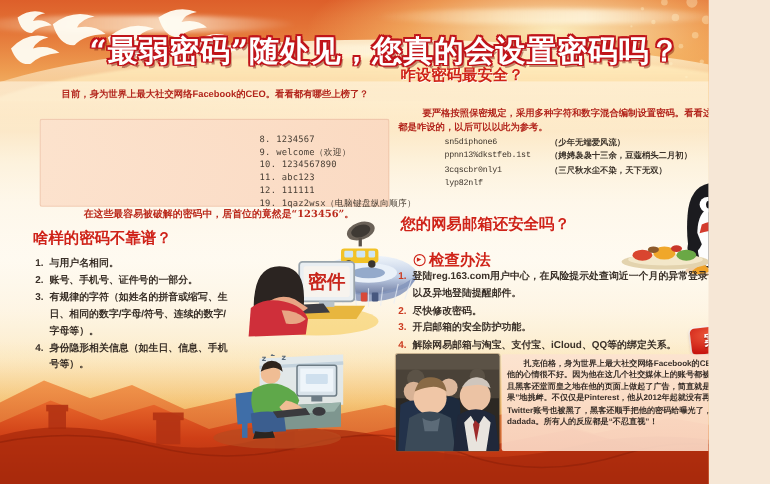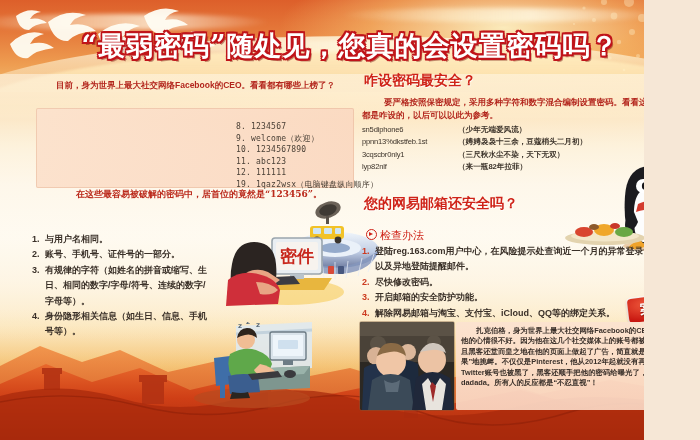--- a/index.html
+++ b/index.html
@@ -81,53 +81,54 @@
     font-size:9px;font-weight:bold;color:#bb2a1c;
     font-family:"DejaVu Serif","Liberation Serif",serif;
   }
   .h2{
     font-family:"DejaVu Serif","Liberation Serif",serif;
     font-weight:bold;font-size:14px;color:#cf2318;
     text-shadow:.6px .6px 0 rgba(255,255,255,.85);
     white-space:nowrap;
   }
   .h2.left-h{position:absolute;left:30px;top:208px;}
-  .h2.right-h1{position:absolute;left:364px;top:72px;}
+  .h2.right-h1{position:absolute;left:364px;top:60px;}
   .h2.right-h2{position:absolute;left:364px;top:195px;}
   .numlist{
     position:absolute;font-size:9px;line-height:15.4px;color:#3a3028;font-weight:bold;
   }
   .numlist .row{display:flex;}
   .numlist .n{width:13px;flex:0 0 13px;color:#3a3028;}
   .numlist .t{flex:1;}
   .numlist.left-l{left:32px;top:232px;width:176px;}
   .numlist.right-l{left:362px;top:244px;width:312px;}
   .numlist.right-l .n{color:#cc3b20;}
   .subhead{
-    position:absolute;left:366px;top:228px;font-size:11px;font-weight:normal;color:#cf2318;
+    position:absolute;left:376px;top:228px;font-size:14px;font-weight:bold;color:#cf2318;
     font-family:"DejaVu Serif","Liberation Serif",serif;
   }
   .subhead .mk{
     display:inline-block;width:9px;height:9px;border:1.2px solid #cf2318;border-radius:50%;
     position:relative;margin-right:3px;vertical-align:-1px;
   }
   .subhead .mk::after{
     content:"";position:absolute;left:2.4px;top:1.6px;
     border-left:4px solid #cf2318;border-top:2.6px solid transparent;border-bottom:2.6px solid transparent;
   }
   
   .safebox{
     position:absolute;left:362px;top:124px;width:300px;
     font-size:7.6px;line-height:12.4px;color:#3d342b;
   }
   .safebox .row{display:flex;white-space:nowrap;}
   .safebox .pw{
     width:96px;flex:0 0 96px;
-    font-family:Liberation Sans, sans-serif;
+    font-family:Liberation Mono, monospace;
     letter-spacing:-.2px;
+    margin-left:42px;
   }
   .safebox .mean{flex:1;font-weight:bold;}
   
   .case-wrap{position:absolute;left:360px;top:322px;width:322px;height:88px;}
   .case-photo{
     position:absolute;left:0;top:0;width:94px;height:88px;border-radius:2px;overflow:hidden;
     background:linear-gradient(160deg,#6b6357,#37322c 55%,#1d1a17);
     box-shadow:0 0 0 1px rgba(120,90,60,.4);
   }
   .case-text{
@@ -279,20 +280,21 @@
       <li>9. welcome（欢迎）</li>
       <li>10. 1234567890</li>
       <li>11. abc123</li>
       <li>12. 111111</li>
       <li>19. 1qaz2wsx（电脑键盘纵向顺序）</li>
     </ol>
   </div>
 
   <div class="highlight">在这些最容易被破解的密码中，居首位的竟然是“123456”。</div>
 
+  <div class="h2 left-h">啥样的密码不靠谱？</div>
 
   <div class="numlist left-l">
     <div class="row">
       <span class="n">1.</span>
       <span class="t">与用户名相同。</span>
     </div>
     <div class="row">
       <span class="n">2.</span>
       <span class="t">账号、手机号、证件号的一部分。</span>
     </div>
@@ -381,21 +383,20 @@
     <div class="row">
       <span class="pw">ppnn13%dkstfeb.1st</span>
       <span class="mean">（娉娉袅袅十三余，豆蔻梢头二月初）</span>
     </div>
     <div class="row">
       <span class="pw">3cqscbr0nly1</span>
       <span class="mean">（三尺秋水尘不染，天下无双）</span>
     </div>
     <div class="row">
       <span class="pw">lyp82nlf</span>
-      <span class="mean">（来一瓶82年拉菲）</span>
     </div>
   </div>
 
   <svg class="ill qq" viewBox="0 0 82 92">
     <ellipse cx="41" cy="86" rx="28" ry="5" fill="#c97b2a" opacity=".35"></ellipse>
     <path d="M41 6 q24 0 26 30 q2 30 -6 44 q-20 8 -40 0 q-8-14 -6-44 q2-30 26-30z" fill="#1b1b1f"></path>
     <path d="M41 28 q16 0 17 22 q1 22 -4 30 q-13 6 -26 0 q-5-8 -4-30 q1-22 17-22z" fill="#fdfdfd"></path>
     <circle cx="33" cy="26" r="7" fill="#fff"></circle>
       <circle cx="49" cy="26" r="7" fill="#fff"></circle>
     <ellipse cx="34.5" cy="26" rx="2.6" ry="3.6" fill="#151519"></ellipse>

